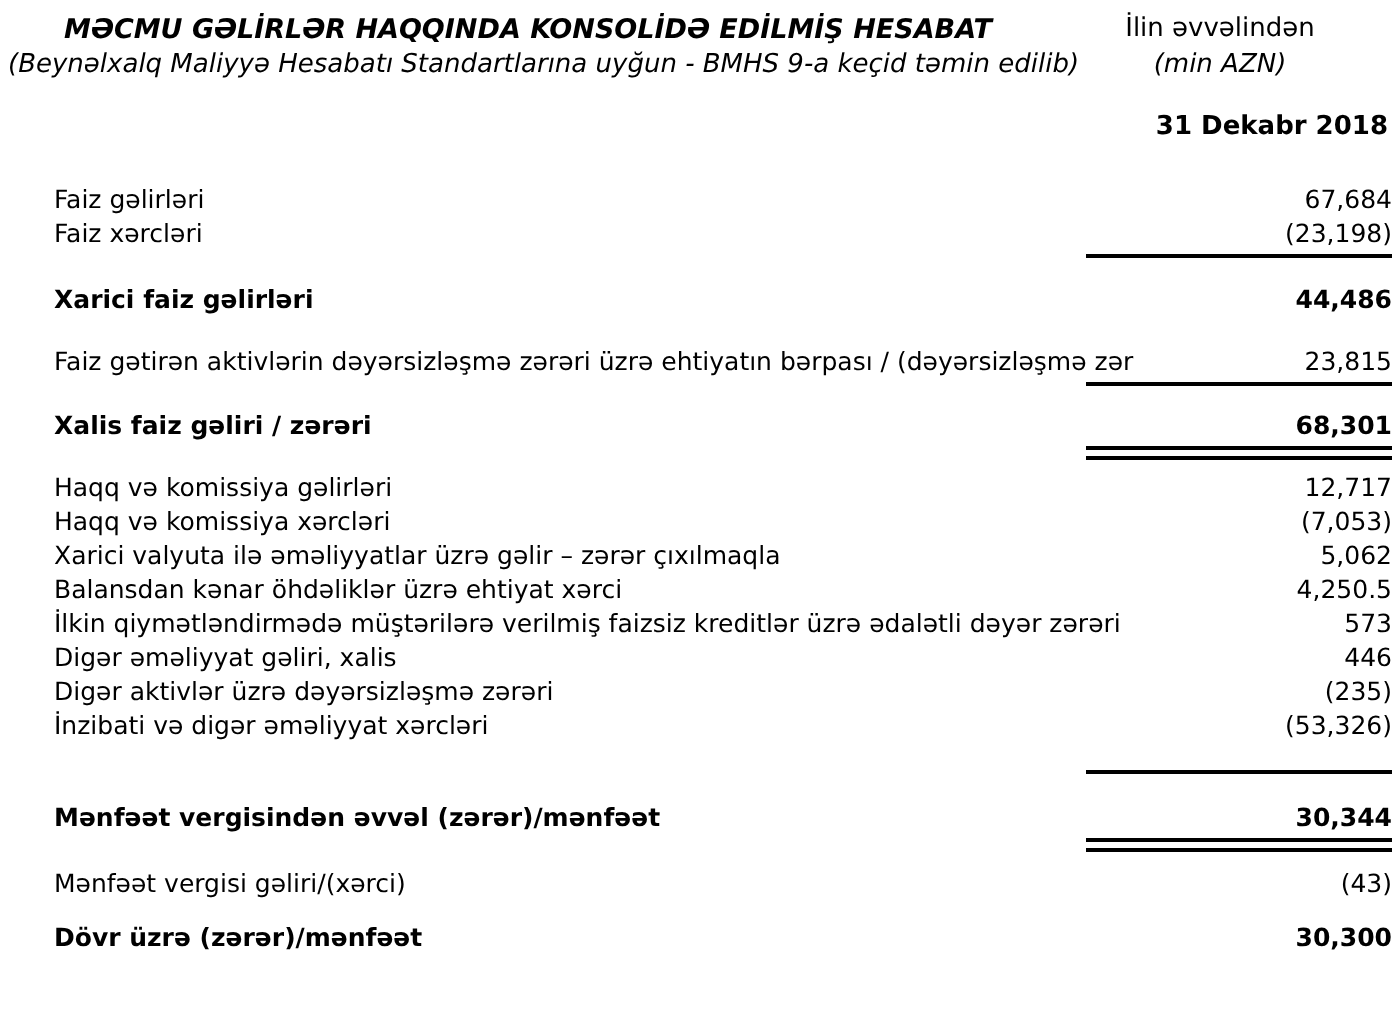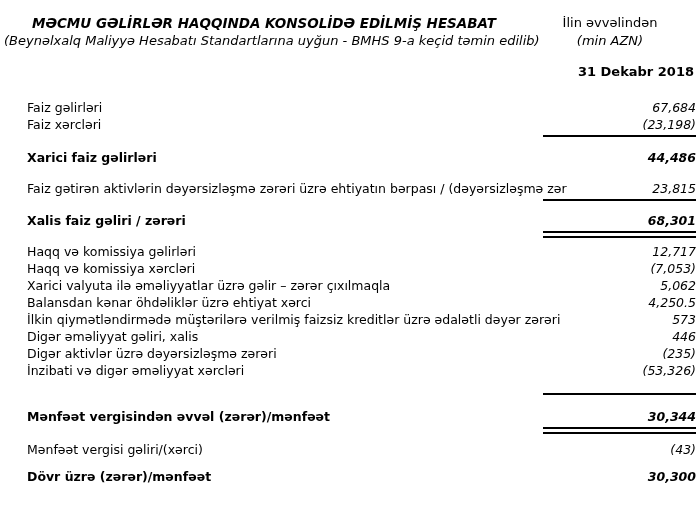--- a/index.html
+++ b/index.html
@@ -1,21 +1,21 @@
 <!DOCTYPE html>
 <html><head>
 <meta charset="utf-8">
 <style>
   html,body{margin:0;padding:0;}
   body{
     width:700px;height:513px;overflow:hidden;
     background:#ffffff;color:#000000;
     font-family:"DejaVu Sans","Liberation Sans",sans-serif;
   }
-  .page{width:700px;height:504px;box-sizing:border-box;padding:14px 4px 0 0;}
+  .page{width:700px;height:504px;box-sizing:border-box;padding:6px 4px 0 0;}
 
   
   .header{display:flex;align-items:flex-start;}
   .header-left{width:520px;text-align:center;padding-left:4px;}
   .doc-title{font-size:13.5px;font-weight:bold;font-style:italic;line-height:18px;white-space:nowrap;}
   .doc-subtitle{font-size:13px;font-style:italic;line-height:18px;white-space:nowrap;}
   .header-right{flex:1;text-align:center;}
   .period-note{font-size:13px;line-height:18px;}
   .unit-note{font-size:13px;font-style:italic;line-height:18px;}
 
@@ -29,21 +29,21 @@
   .section:nth-child(4){margin-bottom:5px;}
   .section:nth-child(5){margin-bottom:14px;}
   .section:nth-child(6){margin-bottom:13px;}
   .section:nth-child(7){margin-bottom:7px;}
   .section:nth-child(8){margin-bottom:10px;}
   .section:last-child{margin-bottom:0;}
 
   .row{display:flex;align-items:center;font-size:12.5px;line-height:17px;height:17px;}
   .row.bold{font-weight:bold;}
   .label{flex:1 1 auto;white-space:nowrap;overflow:hidden;}
-  .value{flex:0 0 auto;white-space:nowrap;text-align:right;padding-left:8px;font-style:italic;}
+  .value{flex:0 0 auto;white-space:nowrap;text-align:right;padding-left:8px;}
 
   .rule{width:153px;margin-left:auto;}
   .rule.single{height:0;border-top:2px solid #000;margin-top:2px;}
   .rule.double{height:3px;border-top:2px solid #000;border-bottom:2px solid #000;margin-top:2px;}
 </style>
 </head>
 <body>
 
 <div class="page">
 

